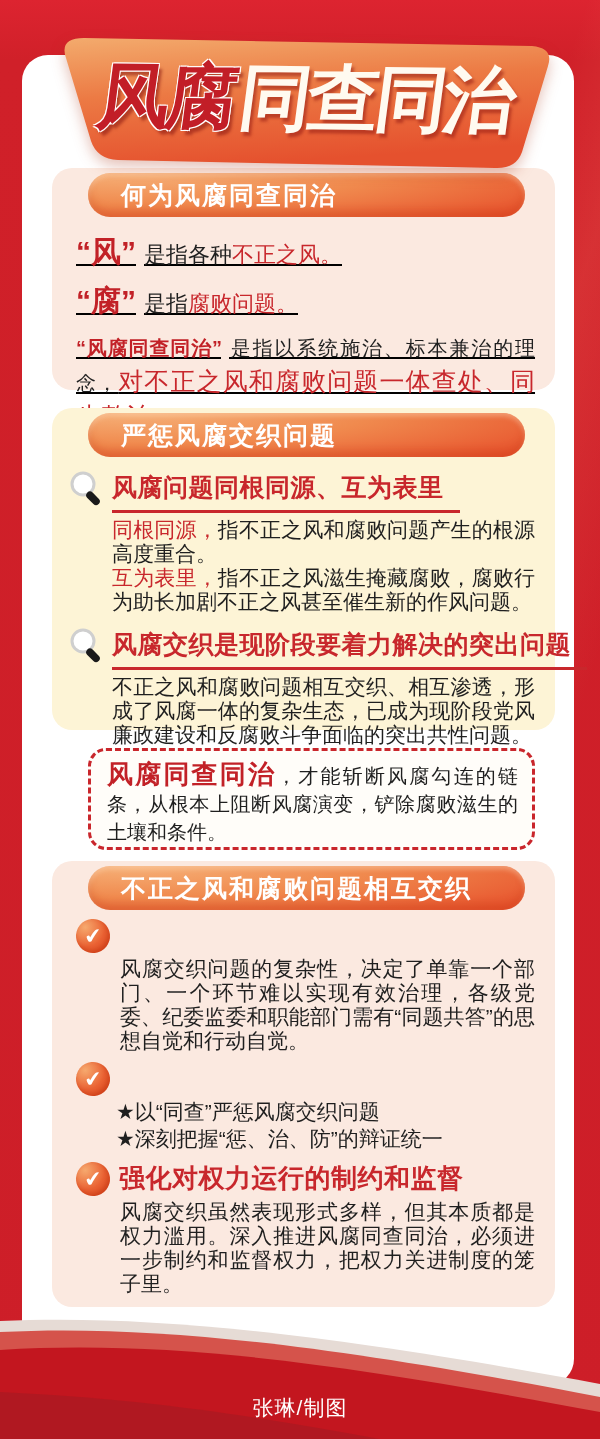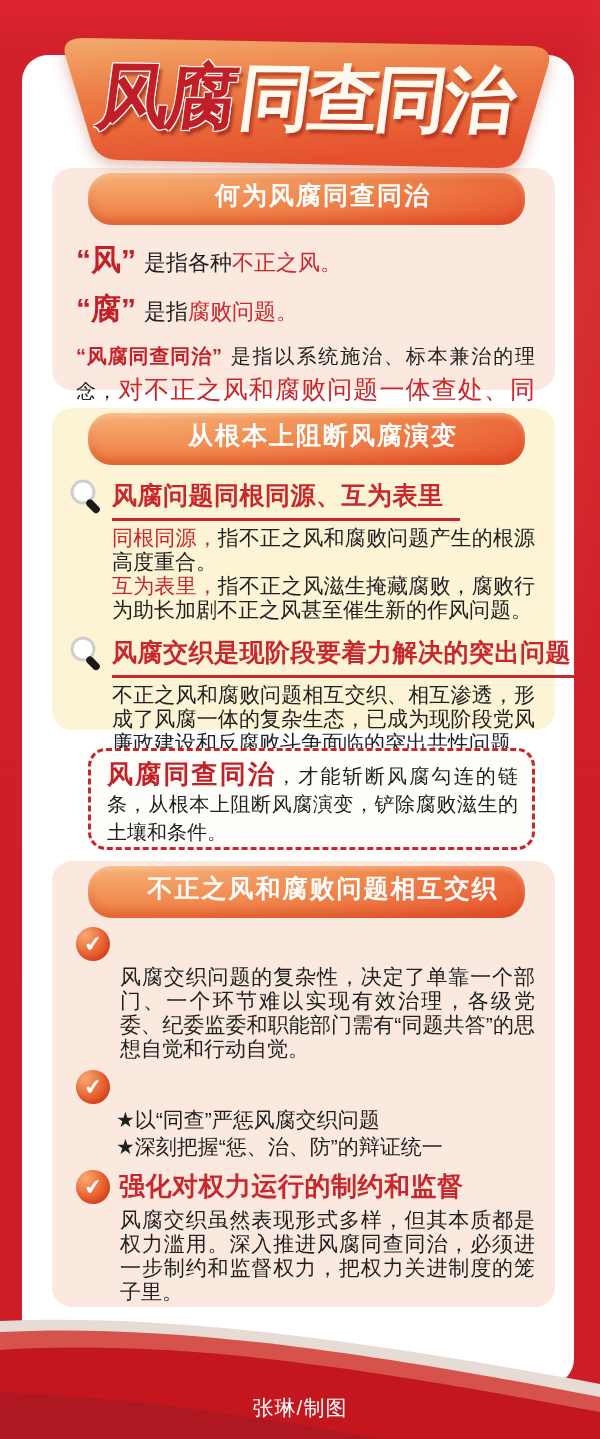--- a/index.html
+++ b/index.html
@@ -19,26 +19,26 @@
        text-shadow:-1px -1px 0 #fff,1px -1px 0 #fff,-1px 1px 0 #fff,1px 1px 0 #fff,4px 5px 3px rgba(125,12,12,.5);}
   .big-title .t2{color:#fffaf0;margin-left:6px;
        text-shadow:3px 4px 3px rgba(150,28,20,.55);}
   
   .card{position:absolute;left:30px;width:503px;border-radius:20px;box-sizing:border-box;}
   .card-pink{background:#fbe9e0;}
   .card-cream{background:#fdf4d6;}
   .card1{top:113px;height:222px;}
   .card2{top:353px;height:322px;}
   .card3{top:806px;height:446px;}
-  .pill{position:relative;margin:5px 0 0 36px;width:437px;height:52px;border-radius:24px;box-sizing:border-box;
+  .pill{position:relative;margin:5px 0 0 36px;width:437px;height:44px;border-radius:24px;box-sizing:border-box;
         background:radial-gradient(130% 170% at 10% 0%, #f6b077 0%, #f08a4e 42%, #e7512c 88%);
         box-shadow:inset 0 -6px 9px rgba(190,45,10,.28), inset 0 3px 5px rgba(255,225,190,.45);
-        color:#fff;font-size:25px;font-weight:bold;line-height:44px;padding-left:33px;letter-spacing:2px;text-align:center;}
+        color:#fff;font-size:25px;font-weight:bold;line-height:44px;padding-left:33px;letter-spacing:2px;}
   
-  .defs{padding:8px 20px 0 24px;}
+  .defs{padding:8px 20px 0 24px;text-decoration:underline;}
   .def-line{margin-top:8px;font-size:22px;line-height:38px;color:#1f1f1f;text-align:justify;}
   .def-line.wraps{line-height:33px;}
   .term{color:#c22127;font-weight:bold;font-size:30px;margin-right:8px;}
   .term.small{font-size:20px;letter-spacing:-1px;}
   .plain{color:#1f1f1f;}
   .plain.small{font-size:20px;}
   .hl{color:#c8272c;}
   .hl.small{font-size:25px;}
   
   .topic{padding:6px 16px 0 12px;}
@@ -86,21 +86,21 @@
         <div class="def-line">
           <span class="term">“腐”</span><span class="plain">是指</span><span class="hl">腐败问题。</span>
         </div>
         <div class="def-line wraps">
           <span class="term small">“风腐同查同治”</span><span class="plain small">是指以系统施治、标本兼治的理念，</span><span class="hl small">对不正之风和腐败问题一体查处、同步整治。</span>
         </div>
       </div>
     </div>
 
     <div class="card card-cream card2">
-      <div class="pill">从根本上阻断风腐演变</div>
+      <div class="pill">严惩风腐交织问题</div>
       <div class="topic">
         <div class="topic-row">
           <svg class="mag" viewBox="0 0 44 44">
             <circle cx="17" cy="15" r="11" fill="#ffffff" stroke="#cfcfcf" stroke-width="3"></circle>
             <rect x="24" y="21" width="16" height="7.5" rx="3.7" transform="rotate(45 24 21)" fill="#1a1a1a"></rect>
           </svg>
           <div class="topic-title">风腐问题同根同源、互为表里</div>
         </div>
         <div class="topic-body">
           <span class="lead">同根同源，</span><span>指不正之风和腐败问题产生的根源高度重合。</span><br>

